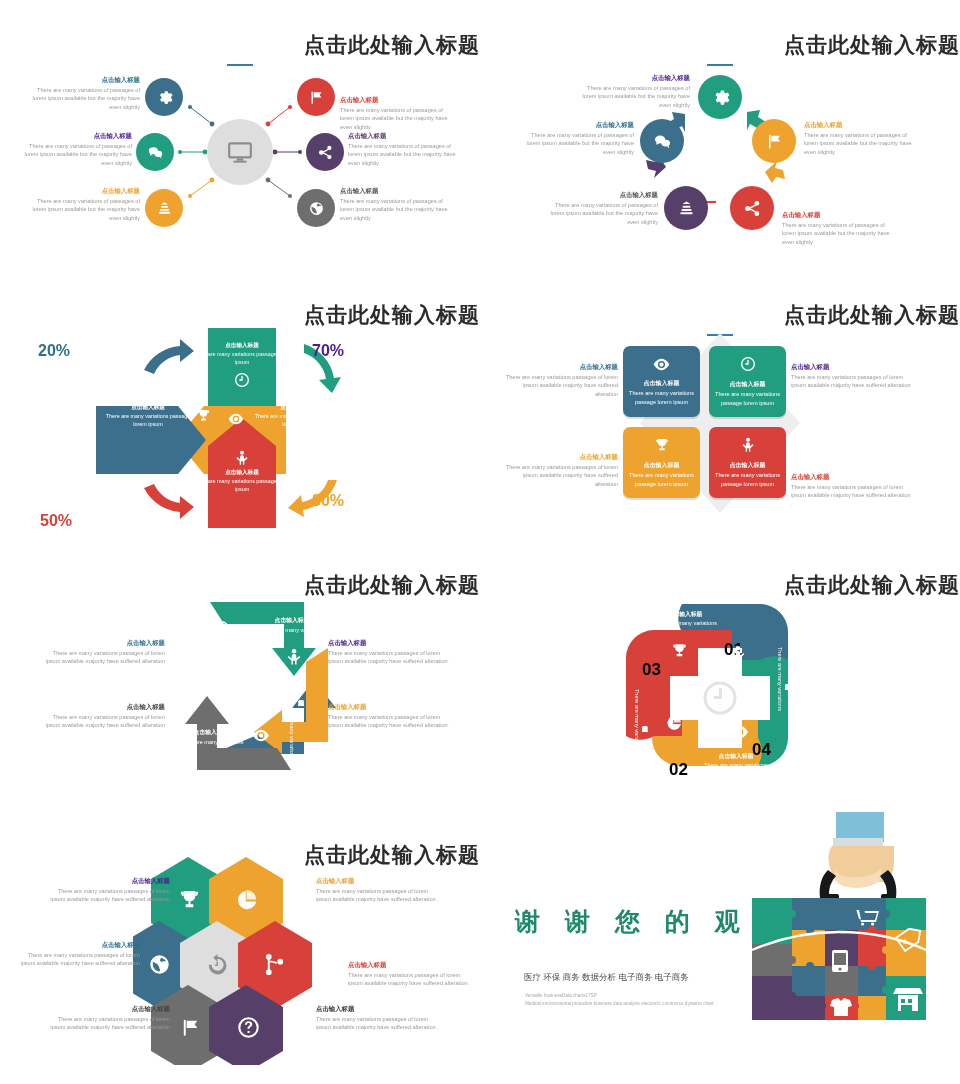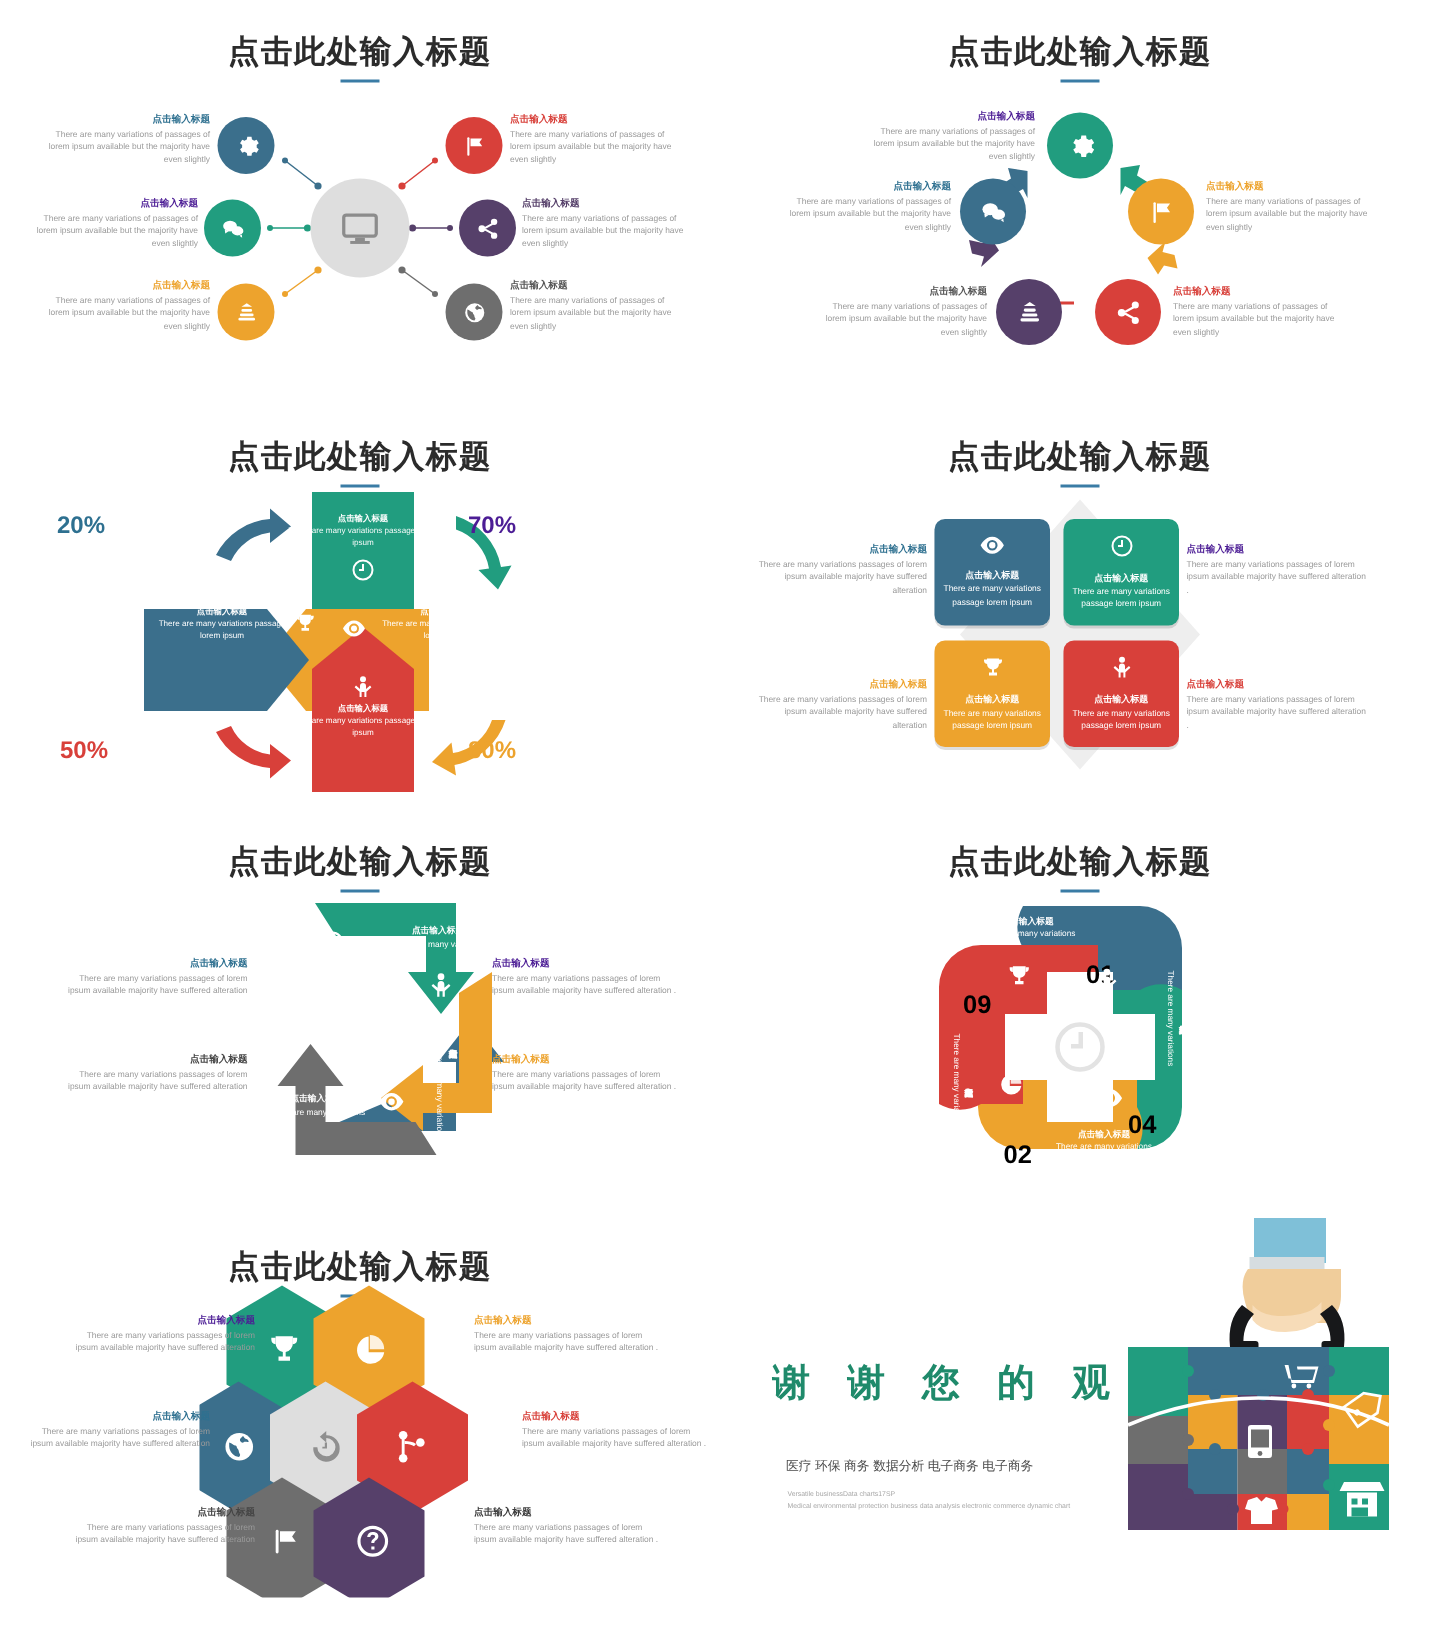--- a/index.html
+++ b/index.html
@@ -9,35 +9,35 @@
     font-family: "Liberation Sans", sans-serif;
     overflow: hidden;
   }
   .sheet { position: relative; width: 960px; height: 1084px; }
 
   .panel { position: absolute; width: 480px; height: 270px; }
   .p-r { left: 480px; }
   .row0 { top: 0; } .row1 { top: 270px; } .row2 { top: 540px; } .row3 { top: 810px; height: 274px; }
 
   
-  .ttl-wrap { position: absolute; top: 20px; left: 0; width: 100%; text-align: center; }
+  .ttl-wrap { position: absolute; top: 31px; left: 0; width: 100%; text-align: right; }
   .ttl {
     font-family: "Liberation Serif", "DejaVu Serif", serif;
     font-size: 21px; font-weight: 700; color: #2b2b2b; letter-spacing: 1px;
   }
   .ttl-rule { width: 26px; height: 2px; background: #3a7ca5; margin: 5px auto 0; }
 
   
   .tb { position: absolute; }
   .tb .h { font-size: 6.4px; font-weight: 700; line-height: 1.5; margin-bottom: 1px; }
   .tb .b { font-size: 5.6px; color: #9a9a9a; line-height: 1.55; }
   .ta-r { text-align: right; } .ta-l { text-align: left; }
 
   .c-teal   { color: #4c1d95; } .c-blue { color: #2e7090; }
-  .c-orange { color: #eda32d; } .c-red  { color: #d8403a; }
+  .c-orange { color: #eda32d; } .c-red  { color: #d8403a; margin-top: 20px; }
   .c-purple { color: #56406a; }
 
   
   .circ {
     position: absolute; border-radius: 50%;
     display: flex; align-items: center; justify-content: center;
   }
   .circ svg { display: block; }
 
   
@@ -525,21 +525,21 @@
     <svg width="17" height="17" viewBox="0 0 24 24" fill="#fff">
           <path d="M11 2v10h10A10 10 0 0011 2z" opacity=".85"></path>
           <path d="M10.2 3.2A9.5 9.5 0 1021 14H10.2z"></path>
         </svg>
   </span>
 
   <div class="p6lbl vert" style="left:152px;top:148px;height:66px;width:auto">
     <div class="h">点击输入标题</div>
     <div class="b">There are many variations</div>
   </div>
-  <div class="num" style="left:162px;top:100px">09</div>
+  <div class="num" style="left:162px;top:100px">03</div>
   <span style="position:absolute;left:191px;top:102px">
     <svg width="17" height="17" viewBox="0 0 24 24" fill="#fff">
           <path d="M6 3h12v5a6 6 0 01-5 5.9V17h3v3H8v-3h3v-3.1A6 6 0 016 8z"></path>
           <path d="M3 4h3v4.5A3.5 3.5 0 013 5zM21 4h-3v4.5A3.5 3.5 0 0021 5z"></path>
         </svg>
   </span>
 </div>
 
 <div class="panel row3">
   <div class="ttl-wrap">

